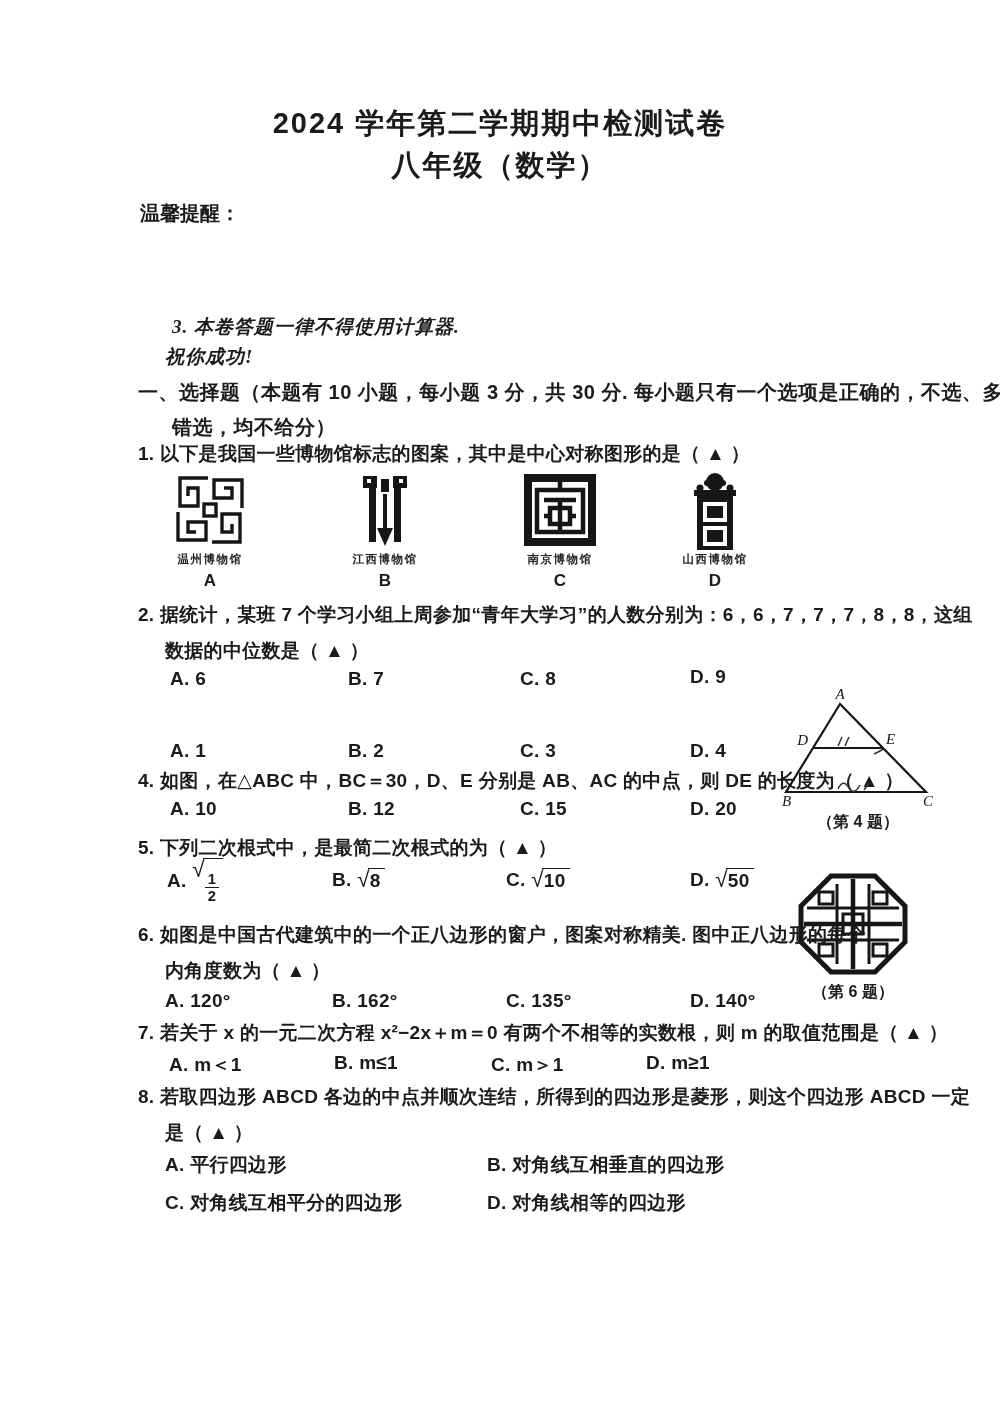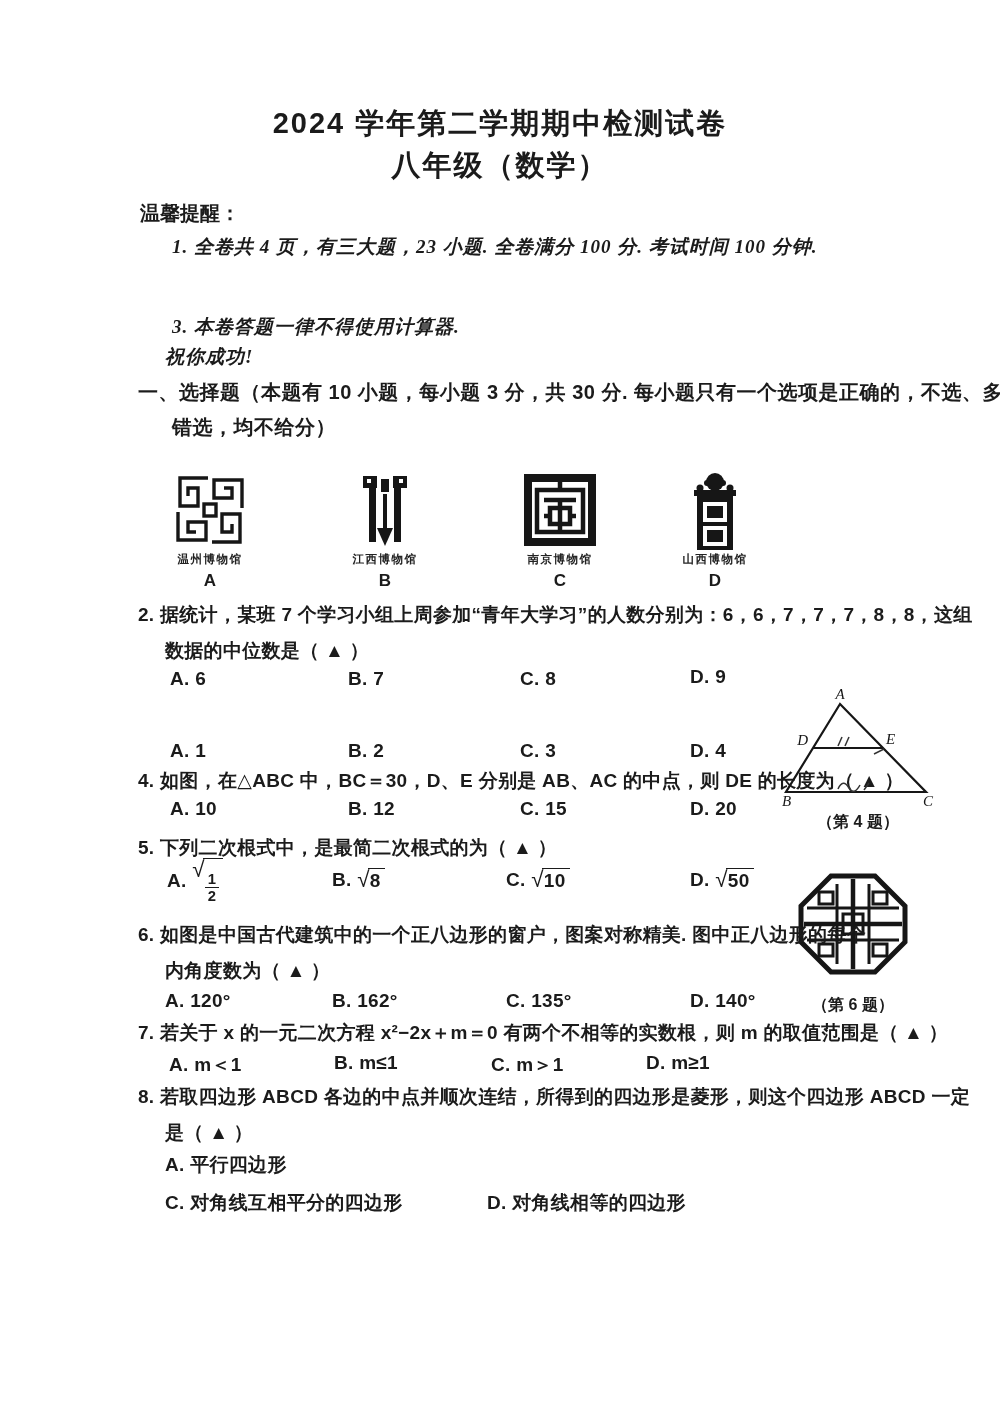--- a/index.html
+++ b/index.html
@@ -41,27 +41,27 @@
 </style>
 </head>
 <body>
 
 <div class="page">
 
   <div class="abs title" style="left:0;top:104px;">2024 学年第二学期期中检测试卷</div>
   <div class="abs subtitle" style="left:0;top:146px;">八年级（数学）</div>
 
   <div class="abs notice-h" style="left:140px;top:200px;">温馨提醒：</div>
-  <div class="abs kai" style="left:172px;top:234px;">1. 全卷共 4 页，有三大题，23 小题. 全卷满分 100 分. 考试时间 100 分钟.</div>
   <div class="abs kai" style="left:172px;top:314px;">3. 本卷答题一律不得使用计算器.</div>
   <div class="abs kai" style="left:165px;top:344px;">祝你成功!</div>
 
   <div class="abs sec" style="left:138px;top:379px;">一、选择题（本题有 10 小题，每小题 3 分，共 30 分. 每小题只有一个选项是正确的，不选、多选、</div>
   <div class="abs sec" style="left:172px;top:414px;">错选，均不给分）</div>
 
+  <div class="abs stem" style="left:138px;top:441px;">1. 以下是我国一些博物馆标志的图案，其中是中心对称图形的是（  ▲  ）</div>
 
   <div class="logo-block" style="left:150px;">
     <div class="logo-art">
       <svg width="84" height="76" viewBox="0 0 84 76">
         <g stroke="#161616" stroke-width="3.4" fill="none">
           <path d="M40 6 H12 V34 H30 V16 H20 v8"></path>
           <path d="M40 6 H12 V34 H30 V16 H20 v8" transform="rotate(90 42 38)"></path>
           <path d="M40 6 H12 V34 H30 V16 H20 v8" transform="rotate(180 42 38)"></path>
           <path d="M40 6 H12 V34 H30 V16 H20 v8" transform="rotate(270 42 38)"></path>
           <rect x="36" y="32" width="12" height="12"></rect>
@@ -198,35 +198,36 @@
         <rect x="22" y="72" width="14" height="12"></rect>
         <rect x="76" y="72" width="14" height="12"></rect>
         <rect x="46" y="42" width="20" height="20"></rect>
       </g>
       <g stroke="#161616" stroke-width="4.5" fill="none">
         <line x1="56" y1="7" x2="56" y2="97"></line>
         <line x1="7" y1="52" x2="105" y2="52"></line>
       </g>
     </svg>
   </div>
-  <div class="abs fig-caption" style="left:797px;top:982px;width:112px;margin-top:13px;">（第 6 题）</div>
+  <div class="abs fig-caption" style="left:797px;top:982px;width:112px;">（第 6 题）</div>
 
   <div class="abs stem" style="left:138px;top:922px;">6. 如图是中国古代建筑中的一个正八边形的窗户，图案对称精美. 图中正八边形的每个</div>
   <div class="abs stem" style="left:165px;top:958px;">内角度数为（  ▲  ）</div>
   <div class="abs option" style="left:165px;top:990px;">A. 120°</div>
   <div class="abs option" style="left:332px;top:990px;">B. 162°</div>
   <div class="abs option" style="left:506px;top:990px;">C. 135°</div>
   <div class="abs option" style="left:690px;top:990px;">D. 140°</div>
 
   <div class="abs stem" style="left:138px;top:1020px;">7. 若关于 x 的一元二次方程 x²−2x＋m＝0 有两个不相等的实数根，则 m 的取值范围是（  ▲  ）</div>
   <div class="abs option" style="left:169px;top:1052px;">A. m＜1</div>
   <div class="abs option" style="left:334px;top:1052px;">B. m≤1</div>
   <div class="abs option" style="left:491px;top:1052px;">C. m＞1</div>
   <div class="abs option" style="left:646px;top:1052px;">D. m≥1</div>
 
   <div class="abs stem" style="left:138px;top:1084px;">8. 若取四边形 ABCD 各边的中点并顺次连结，所得到的四边形是菱形，则这个四边形 ABCD 一定</div>
   <div class="abs stem" style="left:165px;top:1120px;">是（  ▲  ）</div>
   <div class="abs option" style="left:165px;top:1152px;">A. 平行四边形</div>
+  <div class="abs option" style="left:487px;top:1152px;">B. 对角线互相垂直的四边形</div>
   <div class="abs option" style="left:165px;top:1190px;">C. 对角线互相平分的四边形</div>
   <div class="abs option" style="left:487px;top:1190px;">D. 对角线相等的四边形</div>
 
 
 </div>
 
 </body></html>

